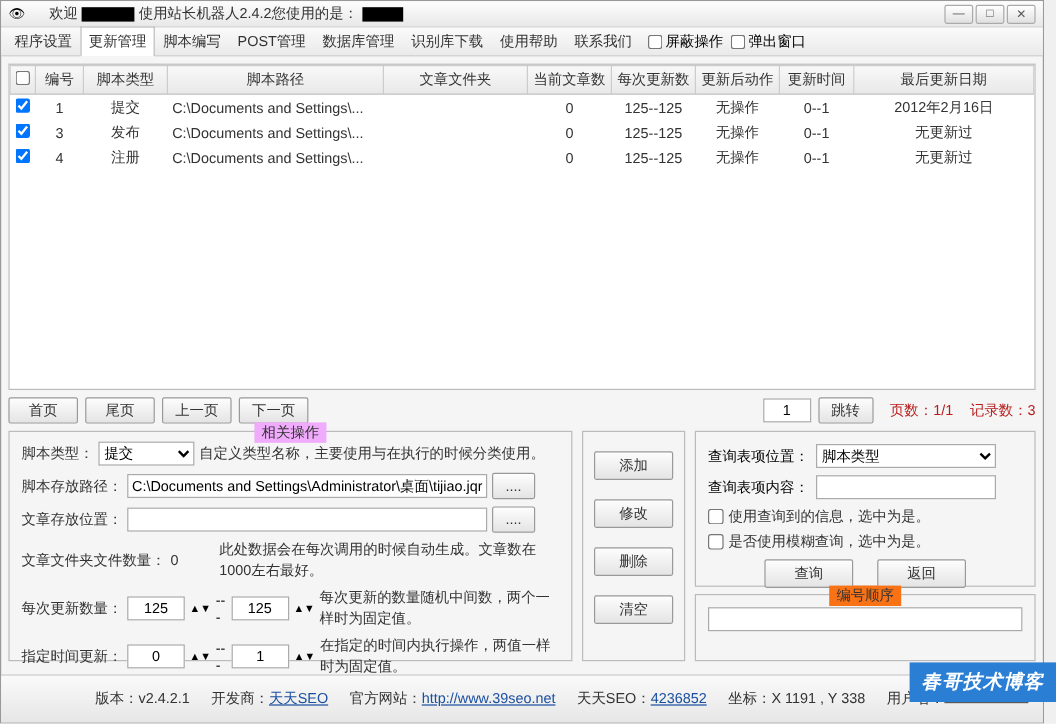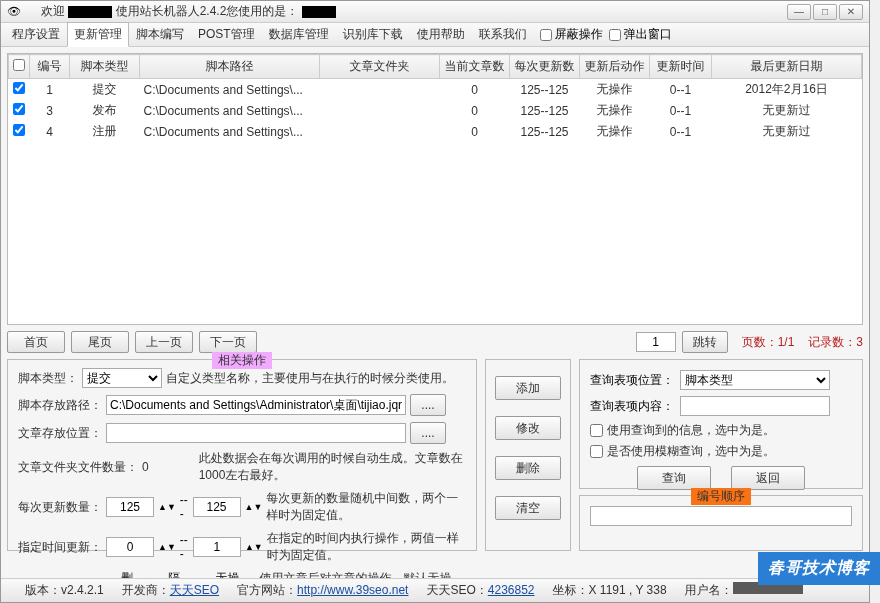--- a/index.html
+++ b/index.html
@@ -46,21 +46,21 @@
 .rightcol { flex: 1; display: flex; flex-direction: column; gap: 6px; }
 .searchbox { border: 1px solid #bbb; padding: 10px; background: #f5f5f5; height: 130px; }
 .searchbox .row { display: flex; align-items: center; gap: 6px; margin-bottom: 6px; }
 .searchbox select, .searchbox input[type=text] { height: 20px; border: 1px solid #aaa; background: #fff; font-size: 12px; }
 .searchbox .chkrow { display: flex; align-items: center; gap: 4px; margin-bottom: 4px; color: #333; }
 .searchbox .btnrow { display: flex; gap: 20px; justify-content: center; margin-top: 6px; }
 .searchbox .btnrow .btn { width: 74px; height: 24px; }
 .orderbox { border: 1px solid #bbb; background: #f5f5f5; height: 56px; position: relative; padding: 10px; }
 .orderbox .legend { position: absolute; top: -8px; left: 50%; transform: translateX(-50%); background: #f97316; padding: 0 6px; color: #333; }
 .orderbox input { width: 100%; height: 20px; border: 1px solid #aaa; background: #fff; }
-.statusbar { position: absolute; bottom: 0; left: 0; right: 0; height: 24px; background: linear-gradient(#fafafa,#e6e6e6); border-top: 1px solid #ccc; display: flex; align-items: center; padding: 0 24px; gap: 18px; color: #333; font-size: 12px; }
+.statusbar { position: absolute; bottom: 0; left: 0; right: 0; height: 40px; background: linear-gradient(#fafafa,#e6e6e6); border-top: 1px solid #ccc; display: flex; align-items: center; padding: 0 12px; gap: 18px; color: #333; font-size: 12px; justify-content: flex-end; }
 .statusbar .link { color: #1a4fa0; text-decoration: underline; }
 .statusbar .black2 { background: #5a5a5a; color: #5a5a5a; display: inline-block; width: 70px; height: 12px; }
 .watermark { position: absolute; right: 0; bottom: 18px; background: #2a7fd4; color: #fff; font-size: 16px; font-weight: bold; padding: 6px 10px; font-style: italic; letter-spacing: 1px; }
 </style>
 </head>
 <body>
 
 <div class="window">
   <div class="titlebar">
     <span class="eye">👁</span>
@@ -180,21 +180,21 @@
           <span class="btn" style="width:36px">....</span>
         </div>
         <div class="row">
           <span class="lbl">文章存放位置：</span>
           <input type="text" style="width: 300px;" value="">
           <span class="btn" style="width:36px">....</span>
         </div>
         <div class="row">
           <span class="lbl">文章文件夹文件数量：</span>
             <span style="color:#333">0</span>
-          <span class="desc" style="margin-left:46px">此处数据会在每次调用的时候自动生成。文章数在1000左右最好。</span>
+          <span class="desc" style="margin-left:30px">此处数据会在每次调用的时候自动生成。文章数在1000左右最好。</span>
         </div>
         <div class="row">
           <span class="lbl">每次更新数量：</span>
           <input type="text" class="numinput" value="125" style="">
             <span style="font-size:9px">▲▼</span>
           <span>---</span>
           <input type="text" class="numinput" value="125" style="">
             <span style="font-size:9px">▲▼</span>
           <span class="desc">每次更新的数量随机中间数，两个一样时为固定值。</span>
         </div>

